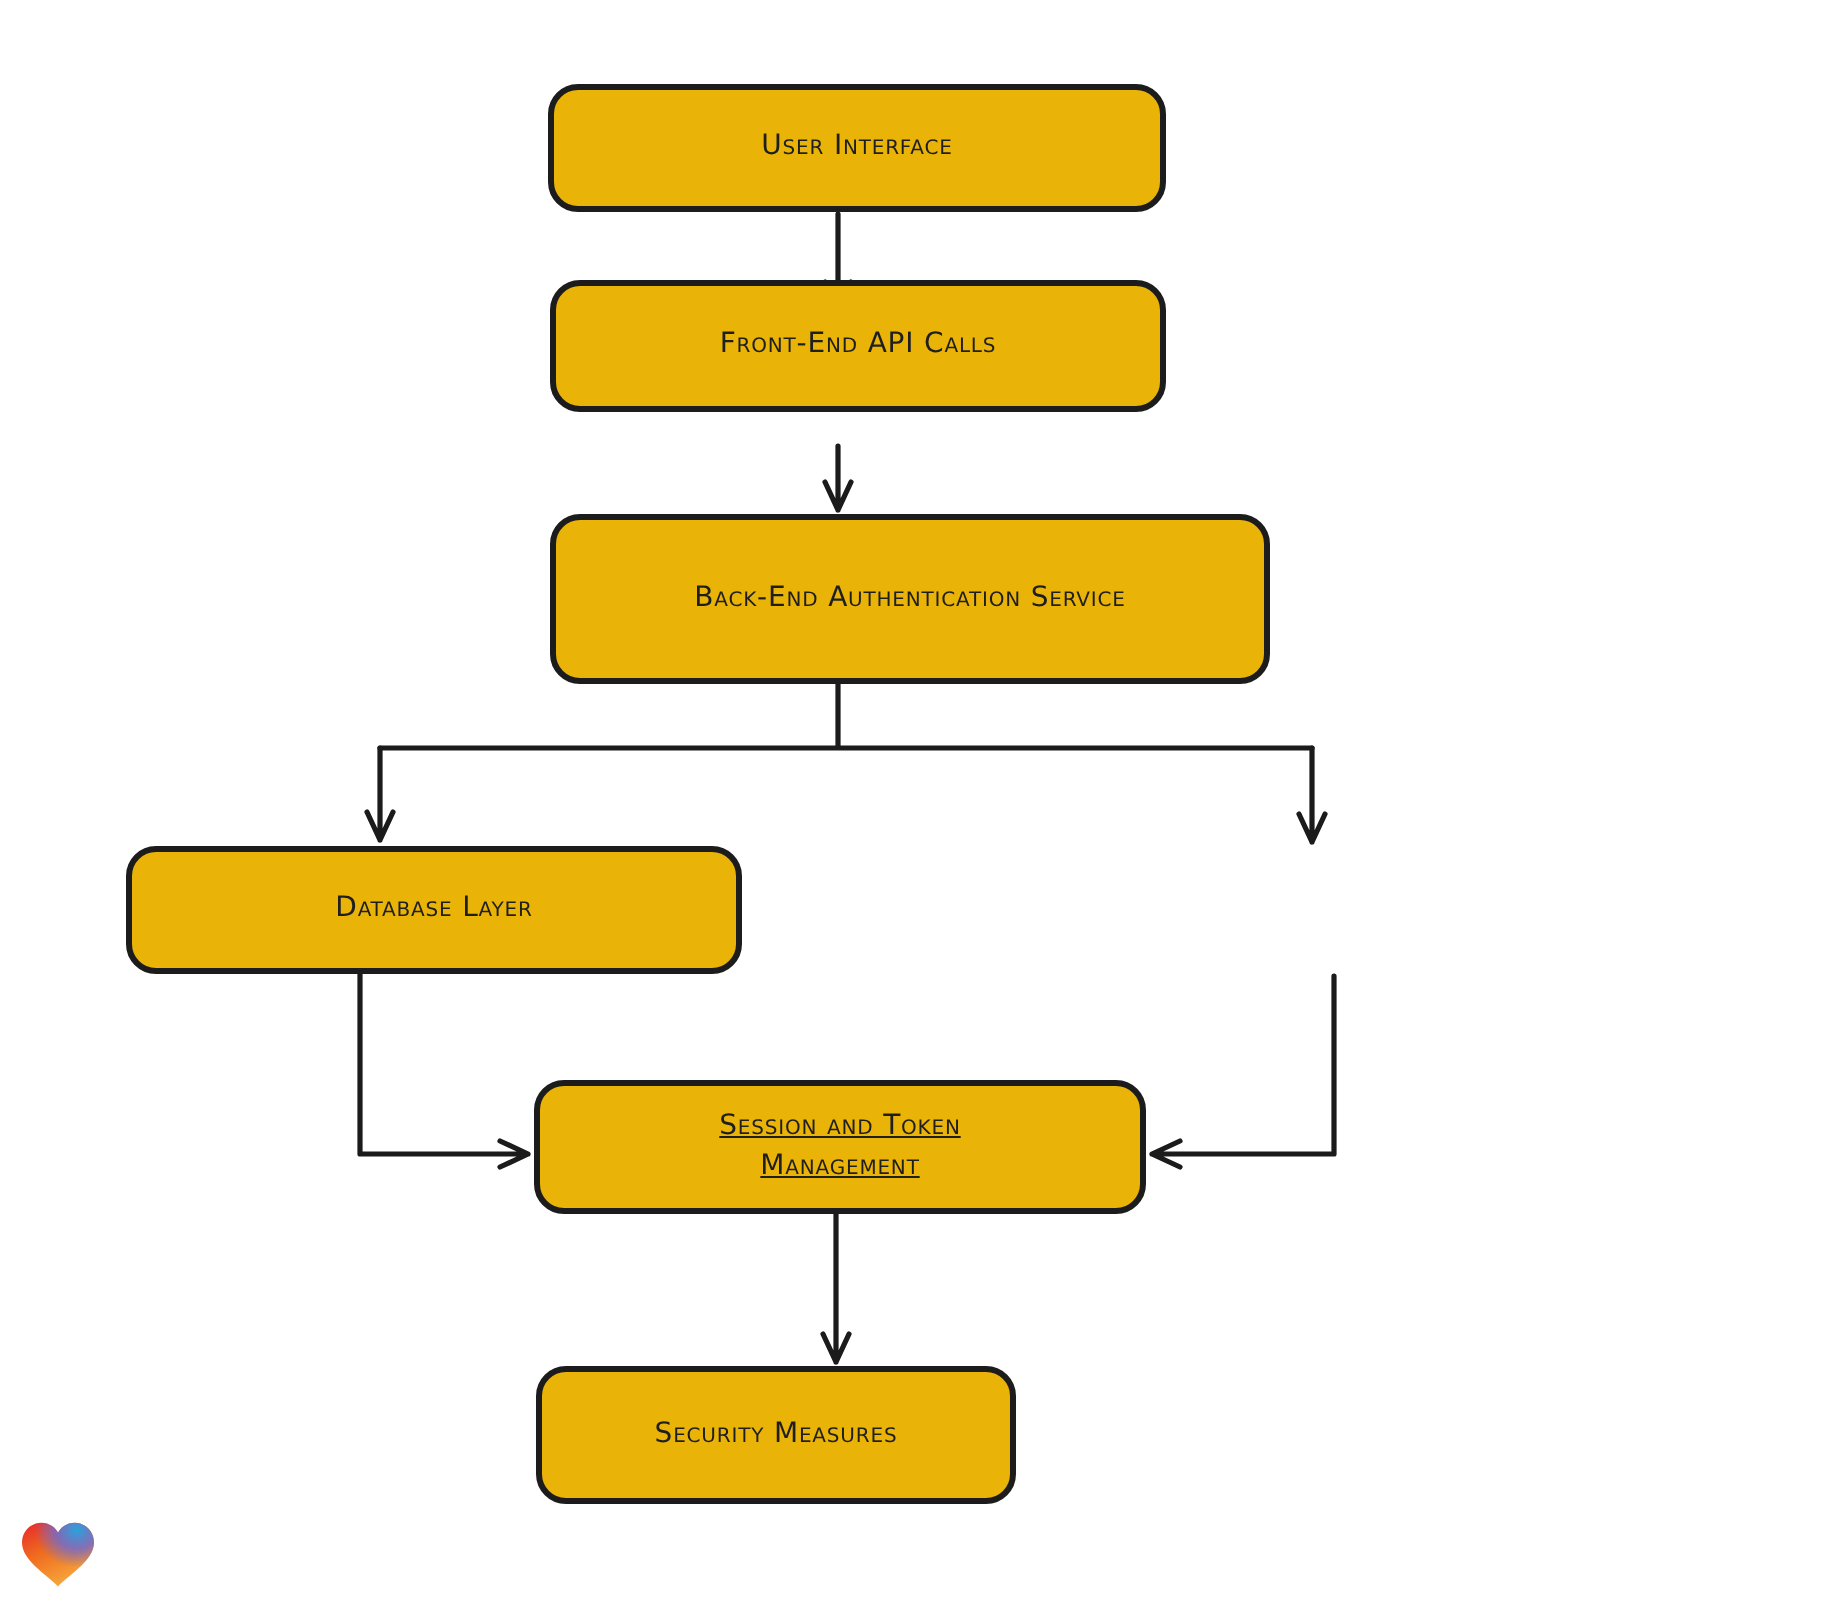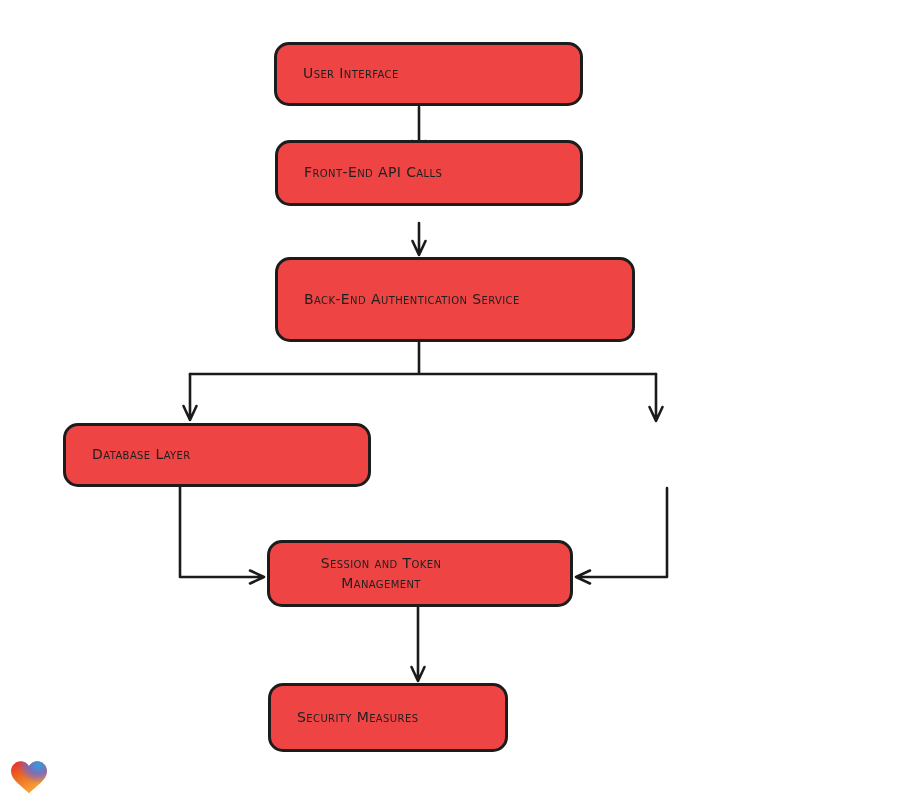--- a/index.html
+++ b/index.html
@@ -26,44 +26,45 @@
   .edges path {
     fill: none;
     stroke: #1b1b1b;
     stroke-width: 2.6;
     stroke-linecap: round;
     stroke-linejoin: round;
   }
   .node {
     position: absolute;
     box-sizing: border-box;
-    background: #ef4444;
+    background: #eab308;
     border: 3px solid #1c1c1c;
     border-radius: 15px;
     display: flex;
     align-items: center;
+    justify-content: center;
     text-align: center;
     padding: 0 26px;
   }
   .node .label {
     font-size: 14px;
     font-variant: small-caps;
     letter-spacing: 0.4px;
     color: #1f1f1f;
     line-height: 1.4;
   }
   .node-1 { left: 274px; top: 42px;  width: 309px; height: 64px; }
   .node-2 { left: 275px; top: 140px; width: 308px; height: 66px; }
   .node-3 { left: 275px; top: 257px; width: 360px; height: 85px; }
   .node-4 { left: 63px;  top: 423px; width: 308px; height: 64px; }
   .node-5 { left: 450px; top: 424px; width: 308px; height: 64px; }
   .node-6 { left: 267px; top: 540px; width: 306px; height: 67px; }
   .node-7 { left: 268px; top: 683px; width: 240px; height: 69px; }
   .node-3 .label { max-width: 232px; }
-  .node-6 .label { max-width: 170px; }
+  .node-6 .label { max-width: 170px; text-decoration: underline; }
   .watermark {
     position: absolute;
     left: 11px;
     top: 761px;
     width: 36px;
     height: 34px;
     cursor: pointer;
   }
 </style>
 </head>

